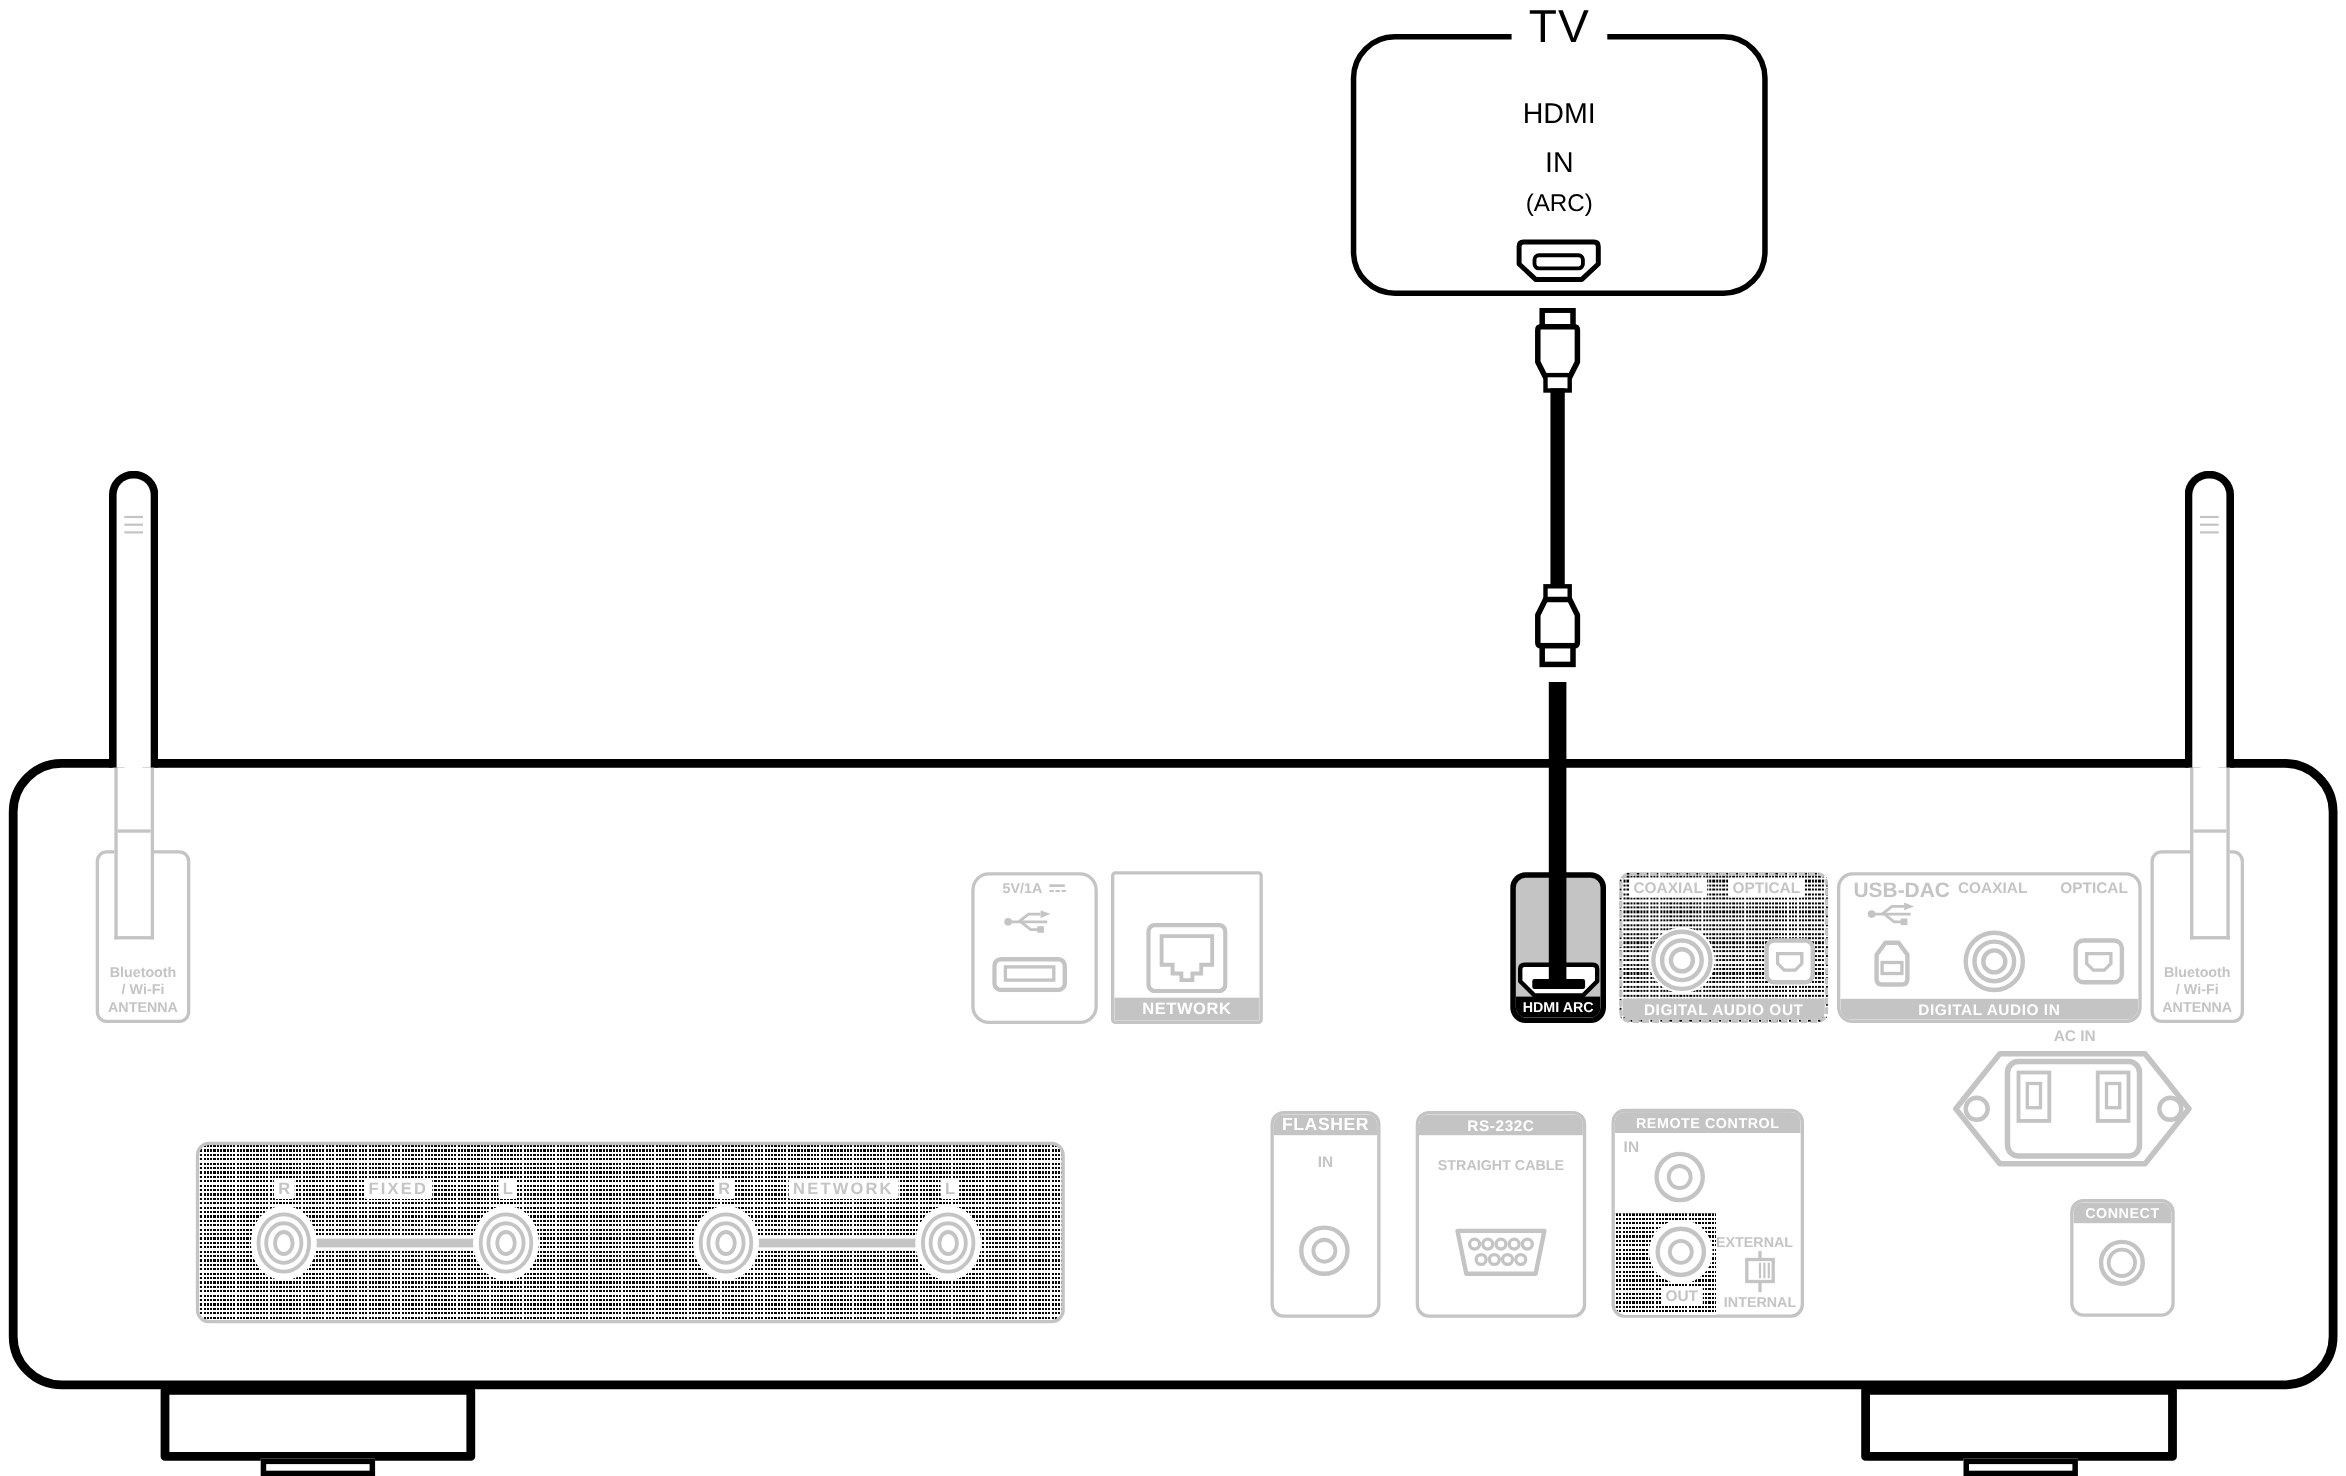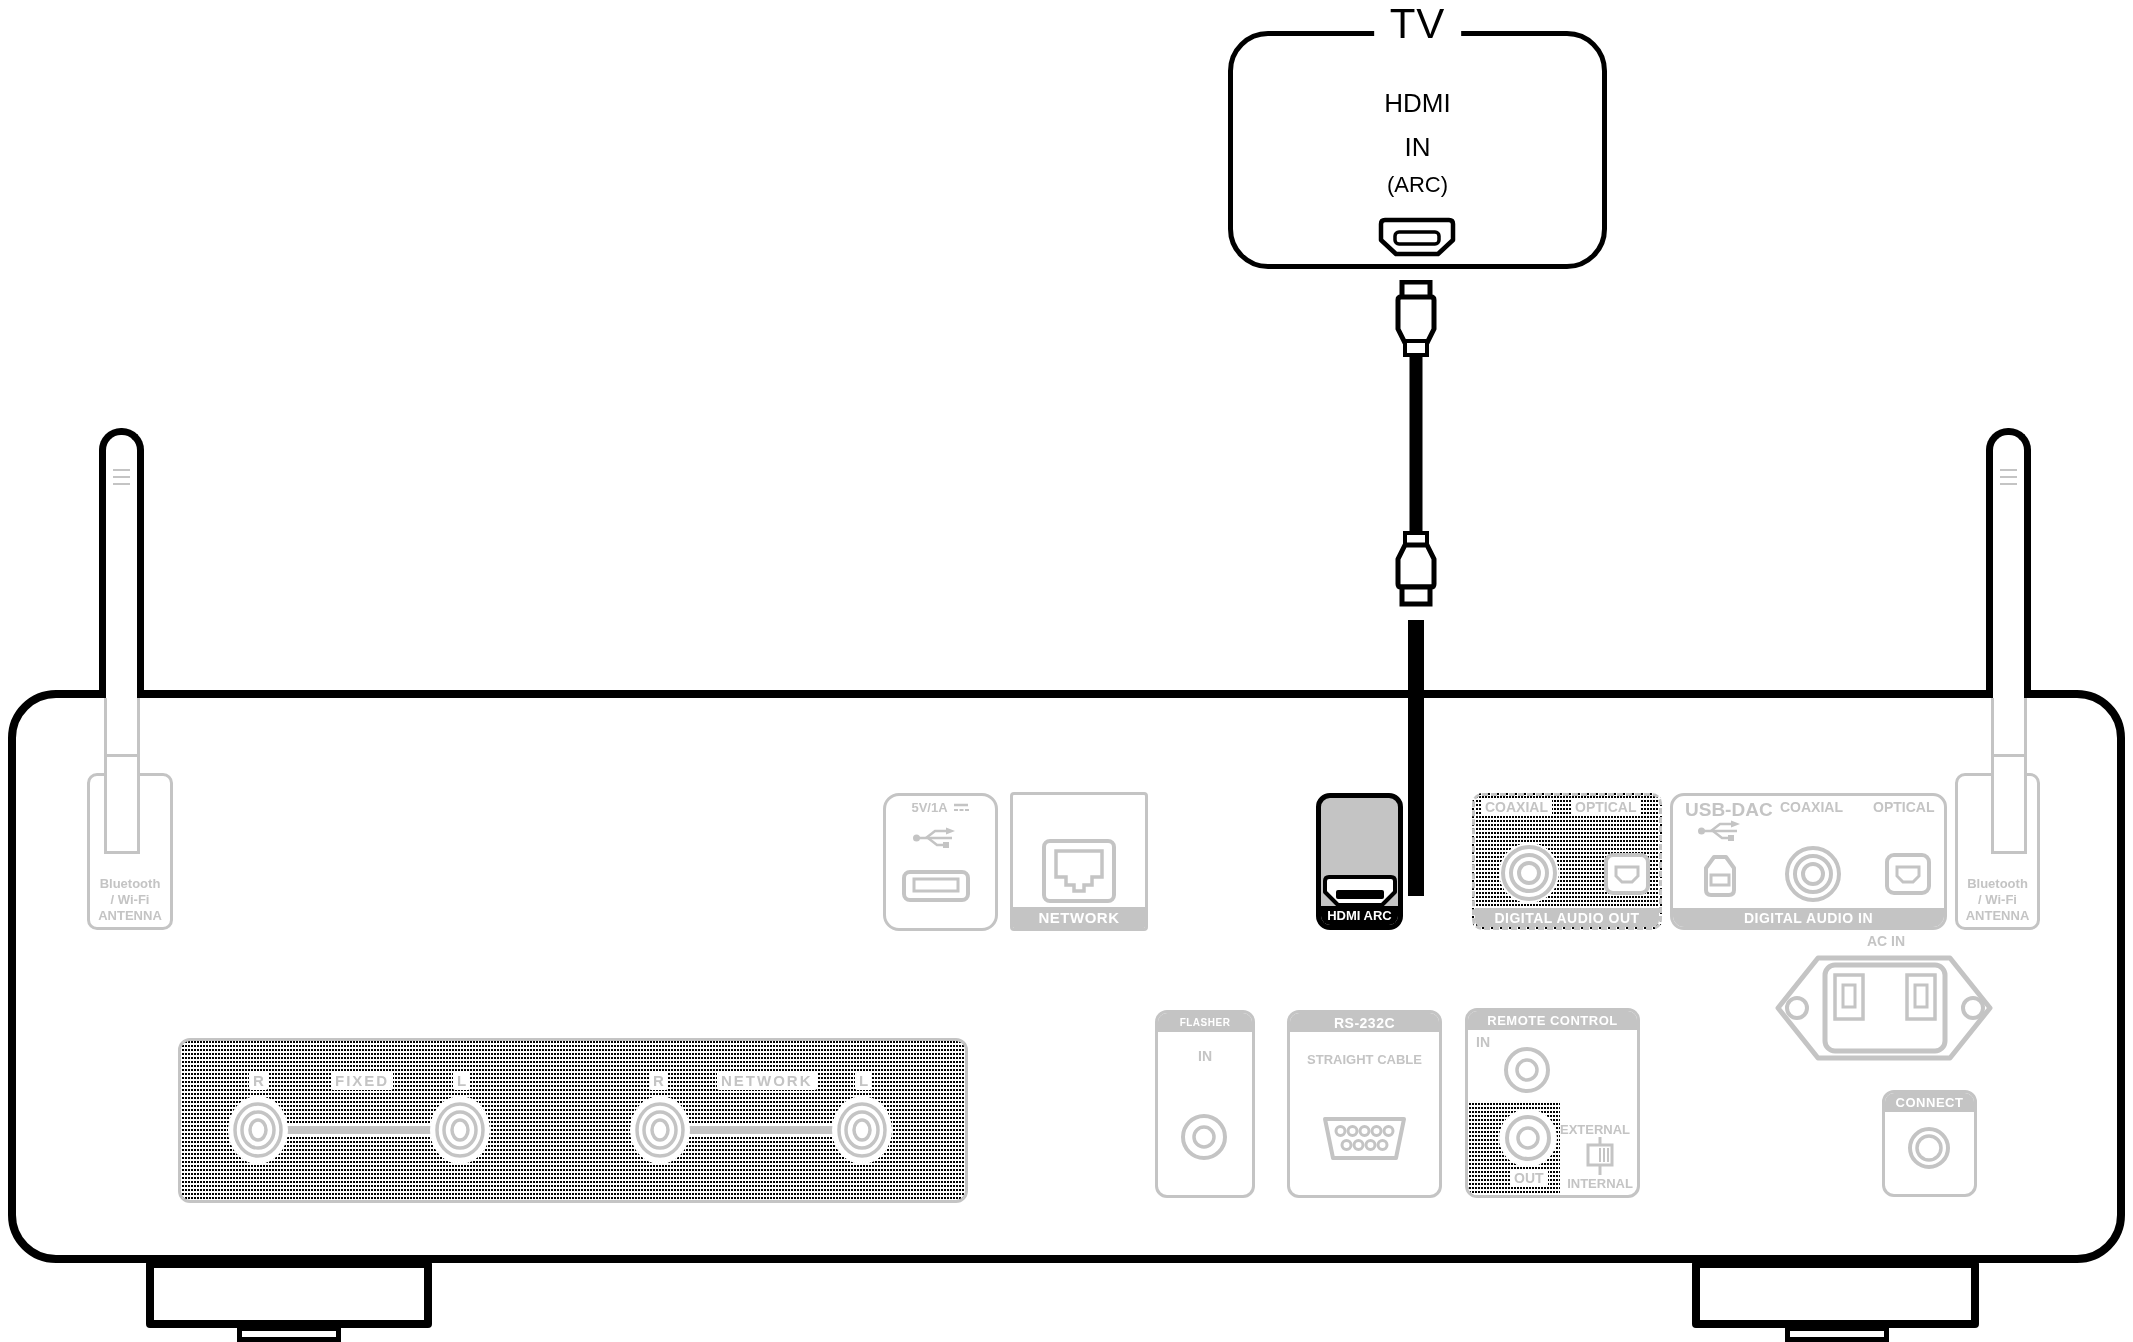--- a/index.html
+++ b/index.html
@@ -110,21 +110,21 @@
   </div>
 
   <div class="abs blk" style="left:1010px;top:792px;width:138px;height:139px;border-radius:4px;">
     <svg class="abs" style="left:29px;top:44px;" width="74" height="64" viewBox="0 0 74 64">
       <rect x="2" y="2" width="70" height="60" rx="6" fill="#fff" stroke="#c4c4c4" stroke-width="4"></rect>
       <path d="M14,12 H60 V38 H50 V46 H42 V52 H32 V46 H24 V38 H14 Z" fill="#fff" stroke="#c4c4c4" stroke-width="3.5"></path>
     </svg>
     <div class="band" style="bottom:0;height:21px;font-size:15px;">NETWORK</div>
   </div>
 
-  <div class="abs" style="left:1316px;top:793px;width:87px;height:137px;border:5px solid var(--k);border-radius:14px;
+  <div class="abs" style="left:1373px;top:793px;width:87px;height:137px;border:5px solid var(--k);border-radius:14px;
               background:var(--g);overflow:hidden;">
     <svg class="abs" style="left:-1px;top:76px;" width="80" height="34" viewBox="0 0 80 34">
       <path d="M9,3 H71 Q75,3 75,7 V18 L62,31 H18 L5,18 V7 Q5,3 9,3 Z" fill="#fff" stroke="#000" stroke-width="4" stroke-linejoin="round"></path>
       <rect x="16" y="16" width="48" height="9" rx="2" fill="#000"></rect>
     </svg>
     <div class="band" style="bottom:0;height:19px;font-size:13px;background:#000;letter-spacing:0;">HDMI ARC</div>
   </div>
 
   <div class="abs hatch" style="left:1472px;top:793px;width:190px;height:137px;border:3px dashed var(--g);border-radius:10px;overflow:hidden;">
     <div class="abs glabel chip" style="left:6px;top:2px;font-size:14px;">COAXIAL</div>
@@ -236,21 +236,21 @@
       <ellipse cx="32" cy="36" rx="30" ry="34" fill="#fff"></ellipse>
       <g fill="none" stroke="#c4c4c4" stroke-width="3.5">
         <ellipse cx="32" cy="36" rx="23" ry="26"></ellipse>
           <ellipse cx="32" cy="36" rx="16" ry="18"></ellipse>
           <ellipse cx="32" cy="36" rx="8" ry="10"></ellipse>
       </g>
     </svg>
   </div>
 
   <div class="abs blk" style="left:1155px;top:1010px;width:100px;height:188px;">
-    <div class="band" style="top:0;height:19px;font-size:10px;">FLASHER</div>
+    <div class="band" style="top:0;height:19px;font-size:16px;">FLASHER</div>
     <div class="abs glabel center" style="left:0;right:0;top:36px;font-size:14px;">IN</div>
     <svg class="abs" style="left:21px;top:99px;" width="50" height="50" viewBox="0 0 50 50">
       <circle cx="25" cy="25" r="21" fill="#fff" stroke="#c4c4c4" stroke-width="4"></circle>
       <circle cx="25" cy="25" r="10" fill="#fff" stroke="#c4c4c4" stroke-width="3.5"></circle>
     </svg>
   </div>
 
   <div class="abs blk" style="left:1287px;top:1010px;width:155px;height:188px;">
     <div class="band" style="top:0;height:19px;font-size:14px;">RS-232C</div>
     <div class="abs glabel center" style="left:0;right:0;top:40px;font-size:13px;">STRAIGHT CABLE</div>

